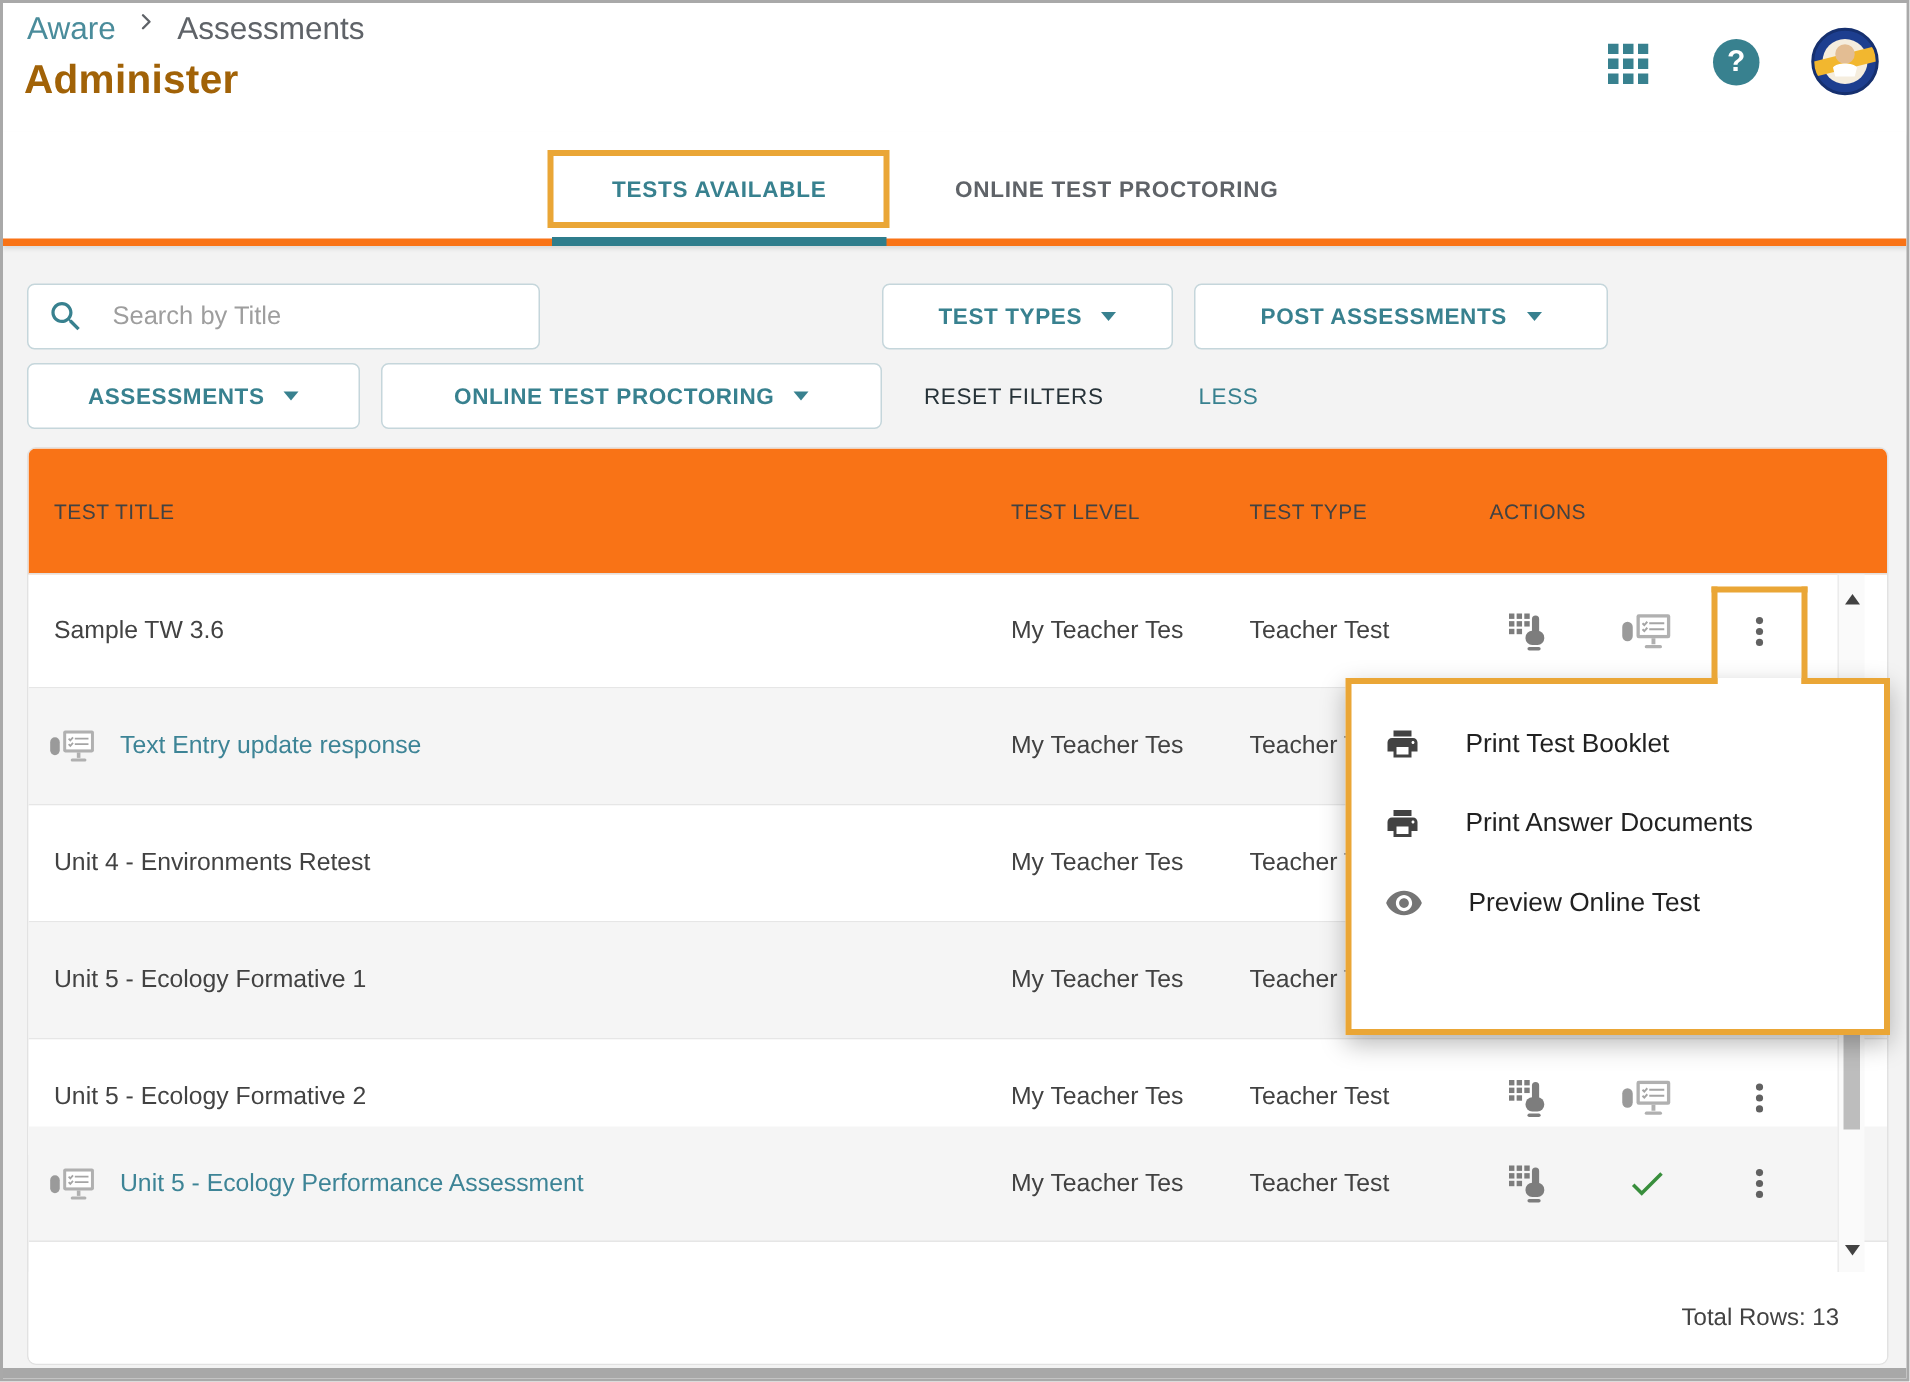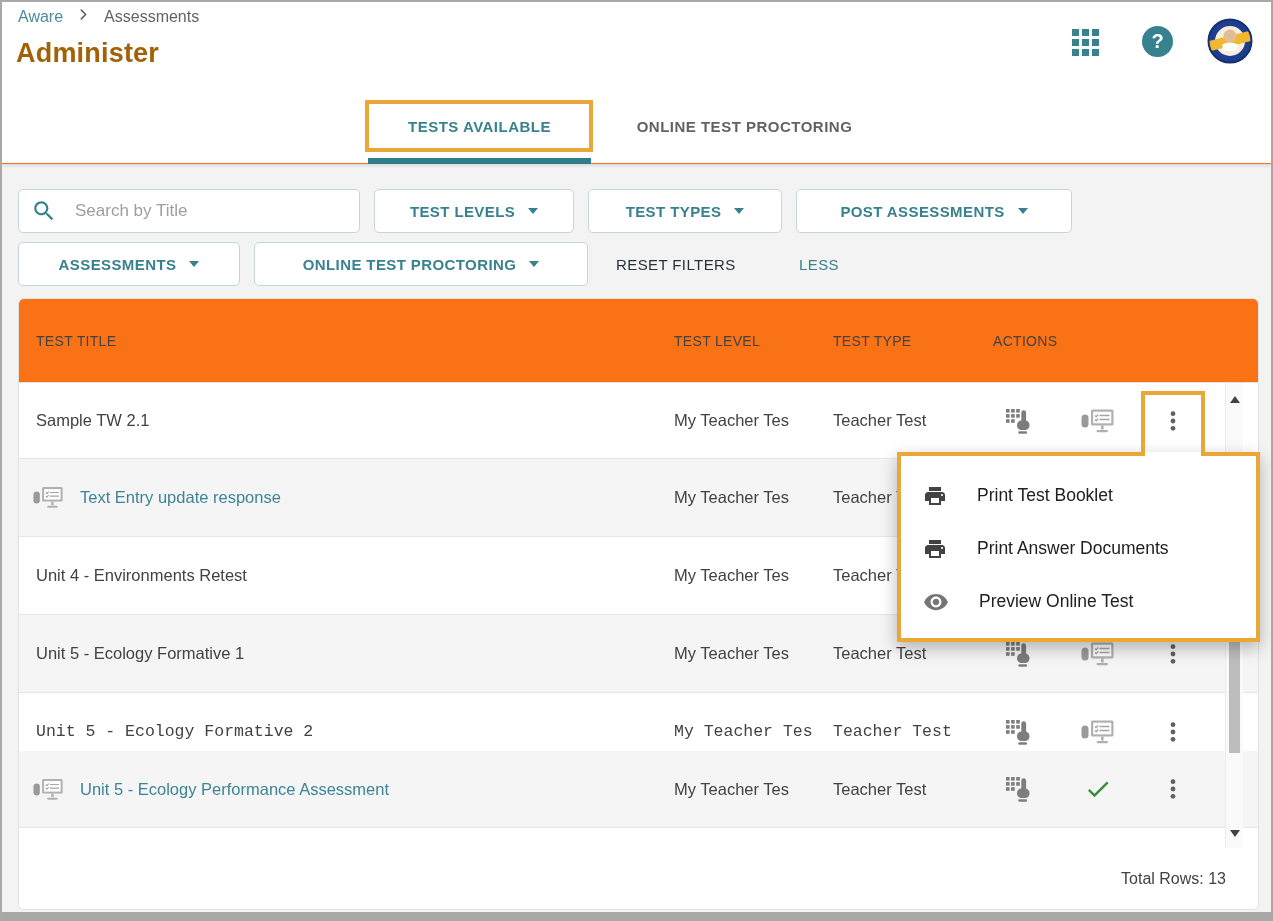--- a/index.html
+++ b/index.html
@@ -2,33 +2,33 @@
 <html><head>
 <meta charset="utf-8">
 <style>
   * { margin:0; padding:0; box-sizing:border-box; }
   body { font-family:"Liberation Sans", sans-serif; background:#d7d7d7; }
   .frame { position:relative; width:1273px; height:921px; background:#f3f3f3;
            border:2px solid #a9a9a9; overflow:hidden; }
 
   
   .app-header { position:absolute; left:0; top:0; width:100%; height:86px; background:#fff; }
-  .breadcrumb { position:absolute; left:16px; top:6px; display:flex; align-items:flex-start; gap:14px; font-size:16px; }
+  .breadcrumb { position:absolute; left:16px; top:6px; display:flex; align-items:flex-start; gap:14px; font-size:21px; }
   .crumb-root { color:#4A8C9B; cursor:pointer; }
   .crumb-current { color:#5F6368; }
   .page-title { position:absolute; left:14px; top:36px; font-size:27px; font-weight:bold; color:#a16207; letter-spacing:.2px; }
   .apps-btn { position:absolute; left:1070px; top:27px; cursor:pointer; }
   .help-btn { position:absolute; left:1140px; top:24px; width:31px; height:31px; border-radius:50%;
               background:#38818F; color:#fff; font-size:20px; font-weight:bold;
               display:flex; align-items:center; justify-content:center; cursor:pointer; }
   .avatar-btn { position:absolute; left:1205px; top:16px; width:46px; height:46px; cursor:pointer; }
 
   
   .tab-bar { position:absolute; left:0; top:86px; width:100%; height:76px; background:#fff;
-             border-bottom:1px solid #f97316; box-shadow:0 2px 3px rgba(0,0,0,.10); }
+             border-bottom:5px solid #f97316; box-shadow:0 2px 3px rgba(0,0,0,.10); }
   .tab { position:absolute; top:0; height:76px; display:flex; align-items:center; justify-content:center;
          font-size:15px; font-weight:bold; letter-spacing:.5px; cursor:pointer; }
   .tab-available { left:366px; width:223px; color:#38818F; }
   .tab-proctoring { left:600px; width:285px; color:#5F6368; }
   .tab-underline { position:absolute; left:366px; top:70px; width:223px; height:6px; background:#2F7D8C; }
   .tab-highlight { position:absolute; left:363px; top:12px; width:228px; height:52px;
                    border:4px solid #EAA636; pointer-events:none; }
 
   
   .search-box { position:absolute; left:16px; top:187px; width:342px; height:44px; background:#fff;
@@ -77,21 +77,21 @@
   
   .scrollbar { position:absolute; left:1206px; top:84px; width:18px; height:465px; background:#FAFAFA;
                border-left:1px solid #ececec; }
   .sb-thumb { position:absolute; left:3px; top:252px; width:11px; height:118px; background:#BDBDBD; cursor:pointer; }
   .sb-arrow { position:absolute; left:50%; transform:translateX(-50%); width:0; height:0; cursor:pointer;
               border-left:5px solid transparent; border-right:5px solid transparent; }
   .sb-up { top:13px; border-bottom:7px solid #424242; }
   .sb-down { bottom:11px; border-top:7px solid #424242; }
 
   
-  .menu-panel { position:absolute; left:895px; top:450px; width:363px; height:190px; background:#fff;
+  .menu-panel { position:absolute; left:895px; top:450px; width:363px; height:238px; background:#fff;
                 border:4px solid #EAA636; box-shadow:0 6px 16px rgba(0,0,0,.28); z-index:20; padding-top:13px; }
   .menu-item { height:53px; display:flex; align-items:center; padding-left:22px; gap:30px;
                font-size:17.5px; color:#212121; cursor:pointer; }
   .menu-gap { position:absolute; left:1143px; top:450px; width:56px; height:5px; background:#fff; z-index:21; }
   .dots-callout { position:absolute; left:1139px; top:389px; width:64px; height:65px;
                   border:4px solid #EAA636; border-bottom:none; z-index:22; pointer-events:none; }
 
   .bottom-bar { position:absolute; left:0; bottom:0; width:100%; height:7px; background:#a8a8a8; z-index:30; }
 </style>
 </head>
@@ -155,24 +155,20 @@
 
   <div class="search-box">
     <span style="line-height:0;">
       <svg width="26" height="26" viewBox="0 0 24 24" fill="#38818F">
           <path d="M15.5 14h-.79l-.28-.27C15.41 12.59 16 11.11 16 9.5 16 5.91 13.09 3 9.5 3S3 5.91 3 9.5 5.91 16 9.5 16c1.61 0 3.09-.59 4.23-1.57l.27.28v.79l5 4.99L20.49 19l-4.99-5zm-6 0C7.01 14 5 11.99 5 9.5S7.01 5 9.5 5 14 7.01 14 9.5 11.99 14 9.5 14z"></path>
         </svg>
     </span>
     <input type="text" placeholder="Search by Title" style="">
   </div>
 
-  <div class="filter-btn" id="btn-test-levels">
-    <span>TEST LEVELS</span>
-    <span class="caret"></span>
-  </div>
   <div class="filter-btn" id="btn-post-assessments">
     <span>POST ASSESSMENTS</span>
     <span class="caret"></span>
   </div>
   <div class="filter-btn" id="btn-test-types">
     <span>TEST TYPES</span>
     <span class="caret"></span>
   </div>
   <div class="filter-btn" id="btn-assessments">
     <span>ASSESSMENTS</span>
@@ -187,21 +183,21 @@
 
   <div class="card">
     <div class="thead">
       <div class="th" style="left:17px;">TEST TITLE</div>
       <div class="th" style="left:655px;">TEST LEVEL</div>
       <div class="th" style="left:814px;">TEST TYPE</div>
       <div class="th" style="left:974px;">ACTIONS</div>
     </div>
 
     <div class="row" style="top:84px; height:76px;">
-      <div class="c-title">Sample TW 2.1</div>
+      <div class="c-title">Sample TW 3.6</div>
       <div class="c-level">My Teacher Tes</div>
       <div class="c-type">Teacher Test</div>
       <span class="action a-hand">
         <svg width="27" height="27" viewBox="0 0 27 27" fill="#7d7d7d">
             <rect x="1.5" y="1.5" width="3.6" height="3.6"></rect>
             <rect x="6.6" y="1.5" width="3.6" height="3.6"></rect>
             <rect x="11.7" y="1.5" width="3.6" height="3.6"></rect>
             <rect x="1.5" y="6.6" width="3.6" height="3.6"></rect>
             <rect x="6.6" y="6.6" width="3.6" height="3.6"></rect>
             <rect x="11.7" y="6.6" width="3.6" height="3.6"></rect>
@@ -295,21 +291,21 @@
       </span>
       <span class="action a-dots">
         <svg width="25" height="25" viewBox="0 0 24 24" fill="#616161">
             <circle cx="12" cy="5" r="2.3"></circle>
             <circle cx="12" cy="12" r="2.3"></circle>
             <circle cx="12" cy="19" r="2.3"></circle>
           </svg>
       </span>
     </div>
 
-    <div class="row" style="top:394px; height:78px;font-family:Liberation Mono, monospace;">
+    <div class="row" style="top:394px; height:78px;">
       <div class="c-title">Unit 5 - Ecology Formative 2</div>
       <div class="c-level">My Teacher Tes</div>
       <div class="c-type">Teacher Test</div>
       <span class="action a-hand">
         <svg width="27" height="27" viewBox="0 0 27 27" fill="#7d7d7d">
             <rect x="1.5" y="1.5" width="3.6" height="3.6"></rect>
             <rect x="6.6" y="1.5" width="3.6" height="3.6"></rect>
             <rect x="11.7" y="1.5" width="3.6" height="3.6"></rect>
             <rect x="1.5" y="6.6" width="3.6" height="3.6"></rect>
             <rect x="6.6" y="6.6" width="3.6" height="3.6"></rect>

